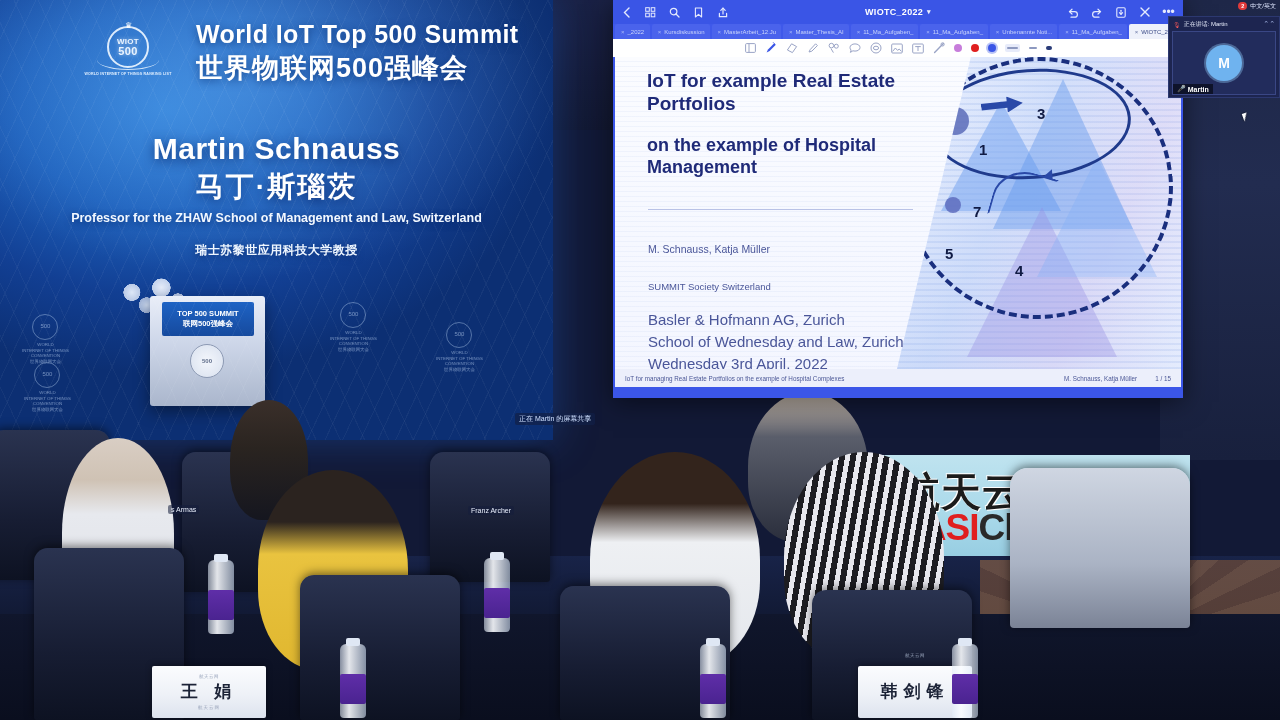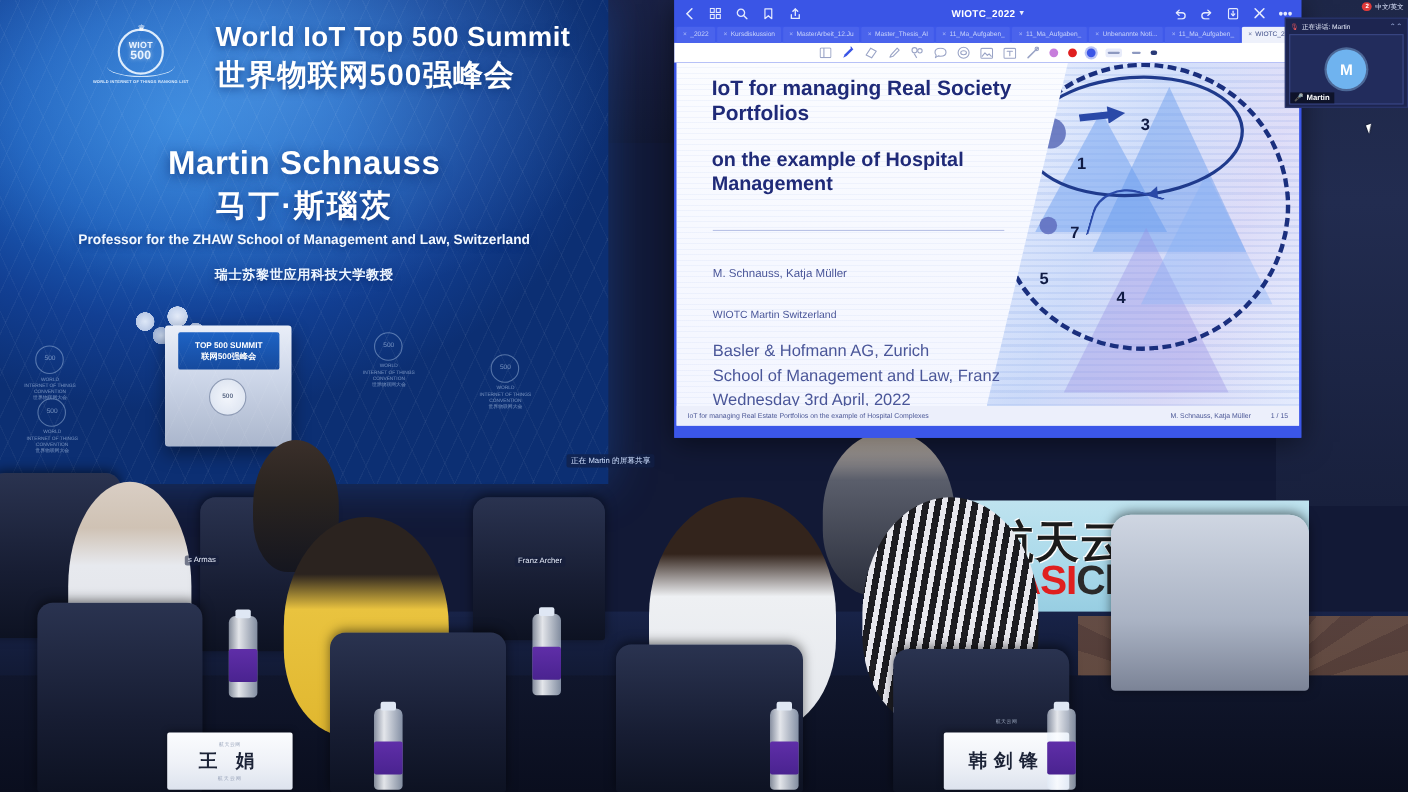--- a/index.html
+++ b/index.html
@@ -751,28 +751,28 @@
         <div class="arrow-solid"></div>
         <div class="arrow-curve"></div>
         <div class="arrow-curve-head"></div>
         <div class="dnum" style="left:82px;top:84px;">1</div>
         <div class="dnum" style="left:140px;top:48px;">3</div>
         <div class="dnum" style="left:76px;top:146px;">7</div>
         <div class="dnum" style="left:48px;top:188px;">5</div>
         <div class="dnum" style="left:118px;top:205px;">4</div>
       </div>
 
-      <div class="slide-title">IoT for managing Real Society Portfolios</div>
+      <div class="slide-title">IoT for example Real Estate Portfolios</div>
       <div class="slide-subtitle">on the example of Hospital Management</div>
       <div class="slide-rule"></div>
       <div class="slide-authors">M. Schnauss, Katja Müller</div>
-      <div class="slide-org">WIOTC Martin Switzerland</div>
+      <div class="slide-org">SUMMIT Society Switzerland</div>
       <div class="slide-affil">
         <span>Basler &amp; Hofmann AG, Zurich</span><br>
-        <span>School of Management and Law, Franz</span><br>
+        <span>School of Wednesday and Law, Zurich</span><br>
         <span>Wednesday 3rd April, 2022</span>
       </div>
 
       <div class="slide-footer">
         <span class="ftitle">IoT for managing Real Estate Portfolios  on the example of Hospital Complexes</span>
         <span class="fright">
           <span>M. Schnauss, Katja Müller</span>
           <span>1 / 15</span>
         </span>
       </div>

